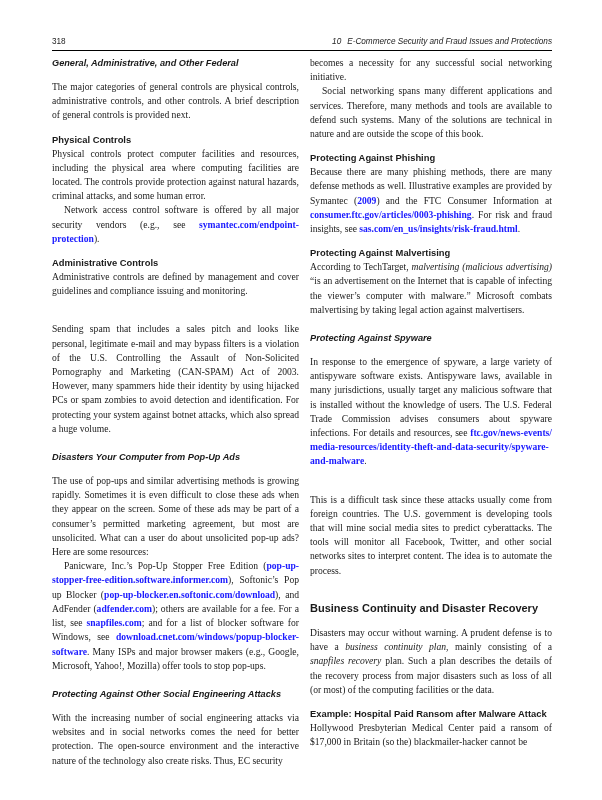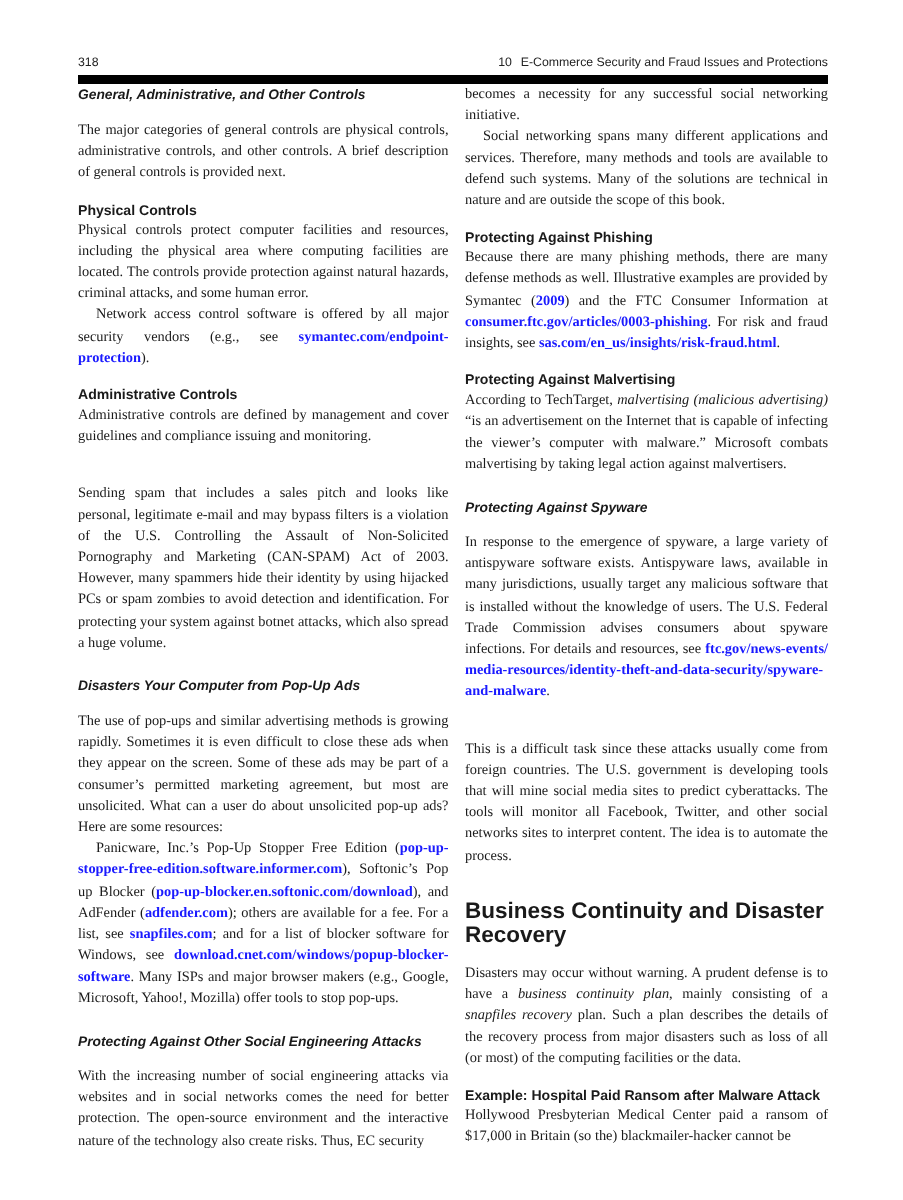--- a/index.html
+++ b/index.html
@@ -1,50 +1,50 @@
 <!DOCTYPE html>
 <html><head>
 <meta charset="utf-8">
 <style>
   html, body { margin: 0; padding: 0; background: #ffffff; }
   body { width: 602px; height: 800px; position: relative; overflow: hidden; }
   .page { position: absolute; left: 52px; top: 34px; width: 500px; }
-  .running-head { position: relative; height: 16px; border-bottom: 6px solid #000000; font-family: "Liberation Sans", sans-serif; font-size: 8.2px; color: #222; }
+  .running-head { position: relative; height: 16px; border-bottom: 1px solid #000000; font-family: "Liberation Sans", sans-serif; font-size: 8.2px; color: #222; }
   .running-head .pno { position: absolute; left: 0; top: 3px; }
-  .running-head .chap { position: absolute; right: 0; top: 3px; }
+  .running-head .chap { position: absolute; right: 0; top: 3px; font-style: italic; }
   .running-head .chap .num { margin-right: 6px; }
   .cols { position: absolute; top: 22px; left: 0; width: 500px; }
   .col { position: absolute; top: 0; width: 247px; }
   .col-left { left: 0; }
   .col-right { left: 258px; width: 242px; }
   p { margin: 0; font-family: "Liberation Serif", serif; font-size: 9.6px; line-height: 14.2px; color: #1a1a1a; text-align: justify; }
   p.indent { text-indent: 12px; }
   .h-italic { font-family: "Liberation Sans", sans-serif; font-style: italic; font-weight: bold; font-size: 9.2px; color: #1a1a1a; margin: 0; line-height: 14px; }
   .h-bold { font-family: "Liberation Sans", sans-serif; font-weight: bold; font-size: 9.4px; color: #1a1a1a; margin: 0; line-height: 14px; }
-  .h-large { font-family: "Liberation Sans", sans-serif; font-weight: bold; font-size: 15px; color: #1a1a1a; margin: 0; line-height: 16px; }
+  .h-large { font-family: "Liberation Sans", sans-serif; font-weight: bold; font-size: 11px; color: #1a1a1a; margin: 0; line-height: 16px; }
   a.link { color: #1a1aff; font-weight: bold; text-decoration: none; }
   a.cite { color: #1a1aff; text-decoration: none; font-weight: bold; }
   .gap-s { height: 10px; }
   .gap-m { height: 14px; }
   .gap-l { height: 22px; }
   em { font-style: italic; }
 </style>
 </head>
 <body>
 
 <div class="page">
   <div class="running-head">
     <span class="pno">318</span>
     <span class="chap"><span class="num">10</span><span>E-Commerce Security and Fraud Issues and Protections</span></span>
   </div>
 
   <div class="cols">
 
     <div class="col col-left">
-      <h3 class="h-italic">General, Administrative, and Other Controls</h3>
+      <h3 class="h-italic">General, Administrative, and Other Federal</h3>
       <div class="gap-s"></div>
       <p>The major categories of general controls are physical controls, administrative controls, and other controls. A brief description of general controls is provided next.</p>
       <div class="gap-s"></div>
 
       <h4 class="h-bold">Physical Controls</h4>
       <p>Physical controls protect computer facilities and resources, including the physical area where computing facilities are located. The controls provide protection against natural hazards, criminal attacks, and some human error.</p>
       <p class="indent"><span>Network access control software is offered by all major security vendors (e.g., see </span><a class="link">symantec.com/endpoint-protection</a><span>).</span></p>
       <div class="gap-s"></div>
 
       <h4 class="h-bold">Administrative Controls</h4>

